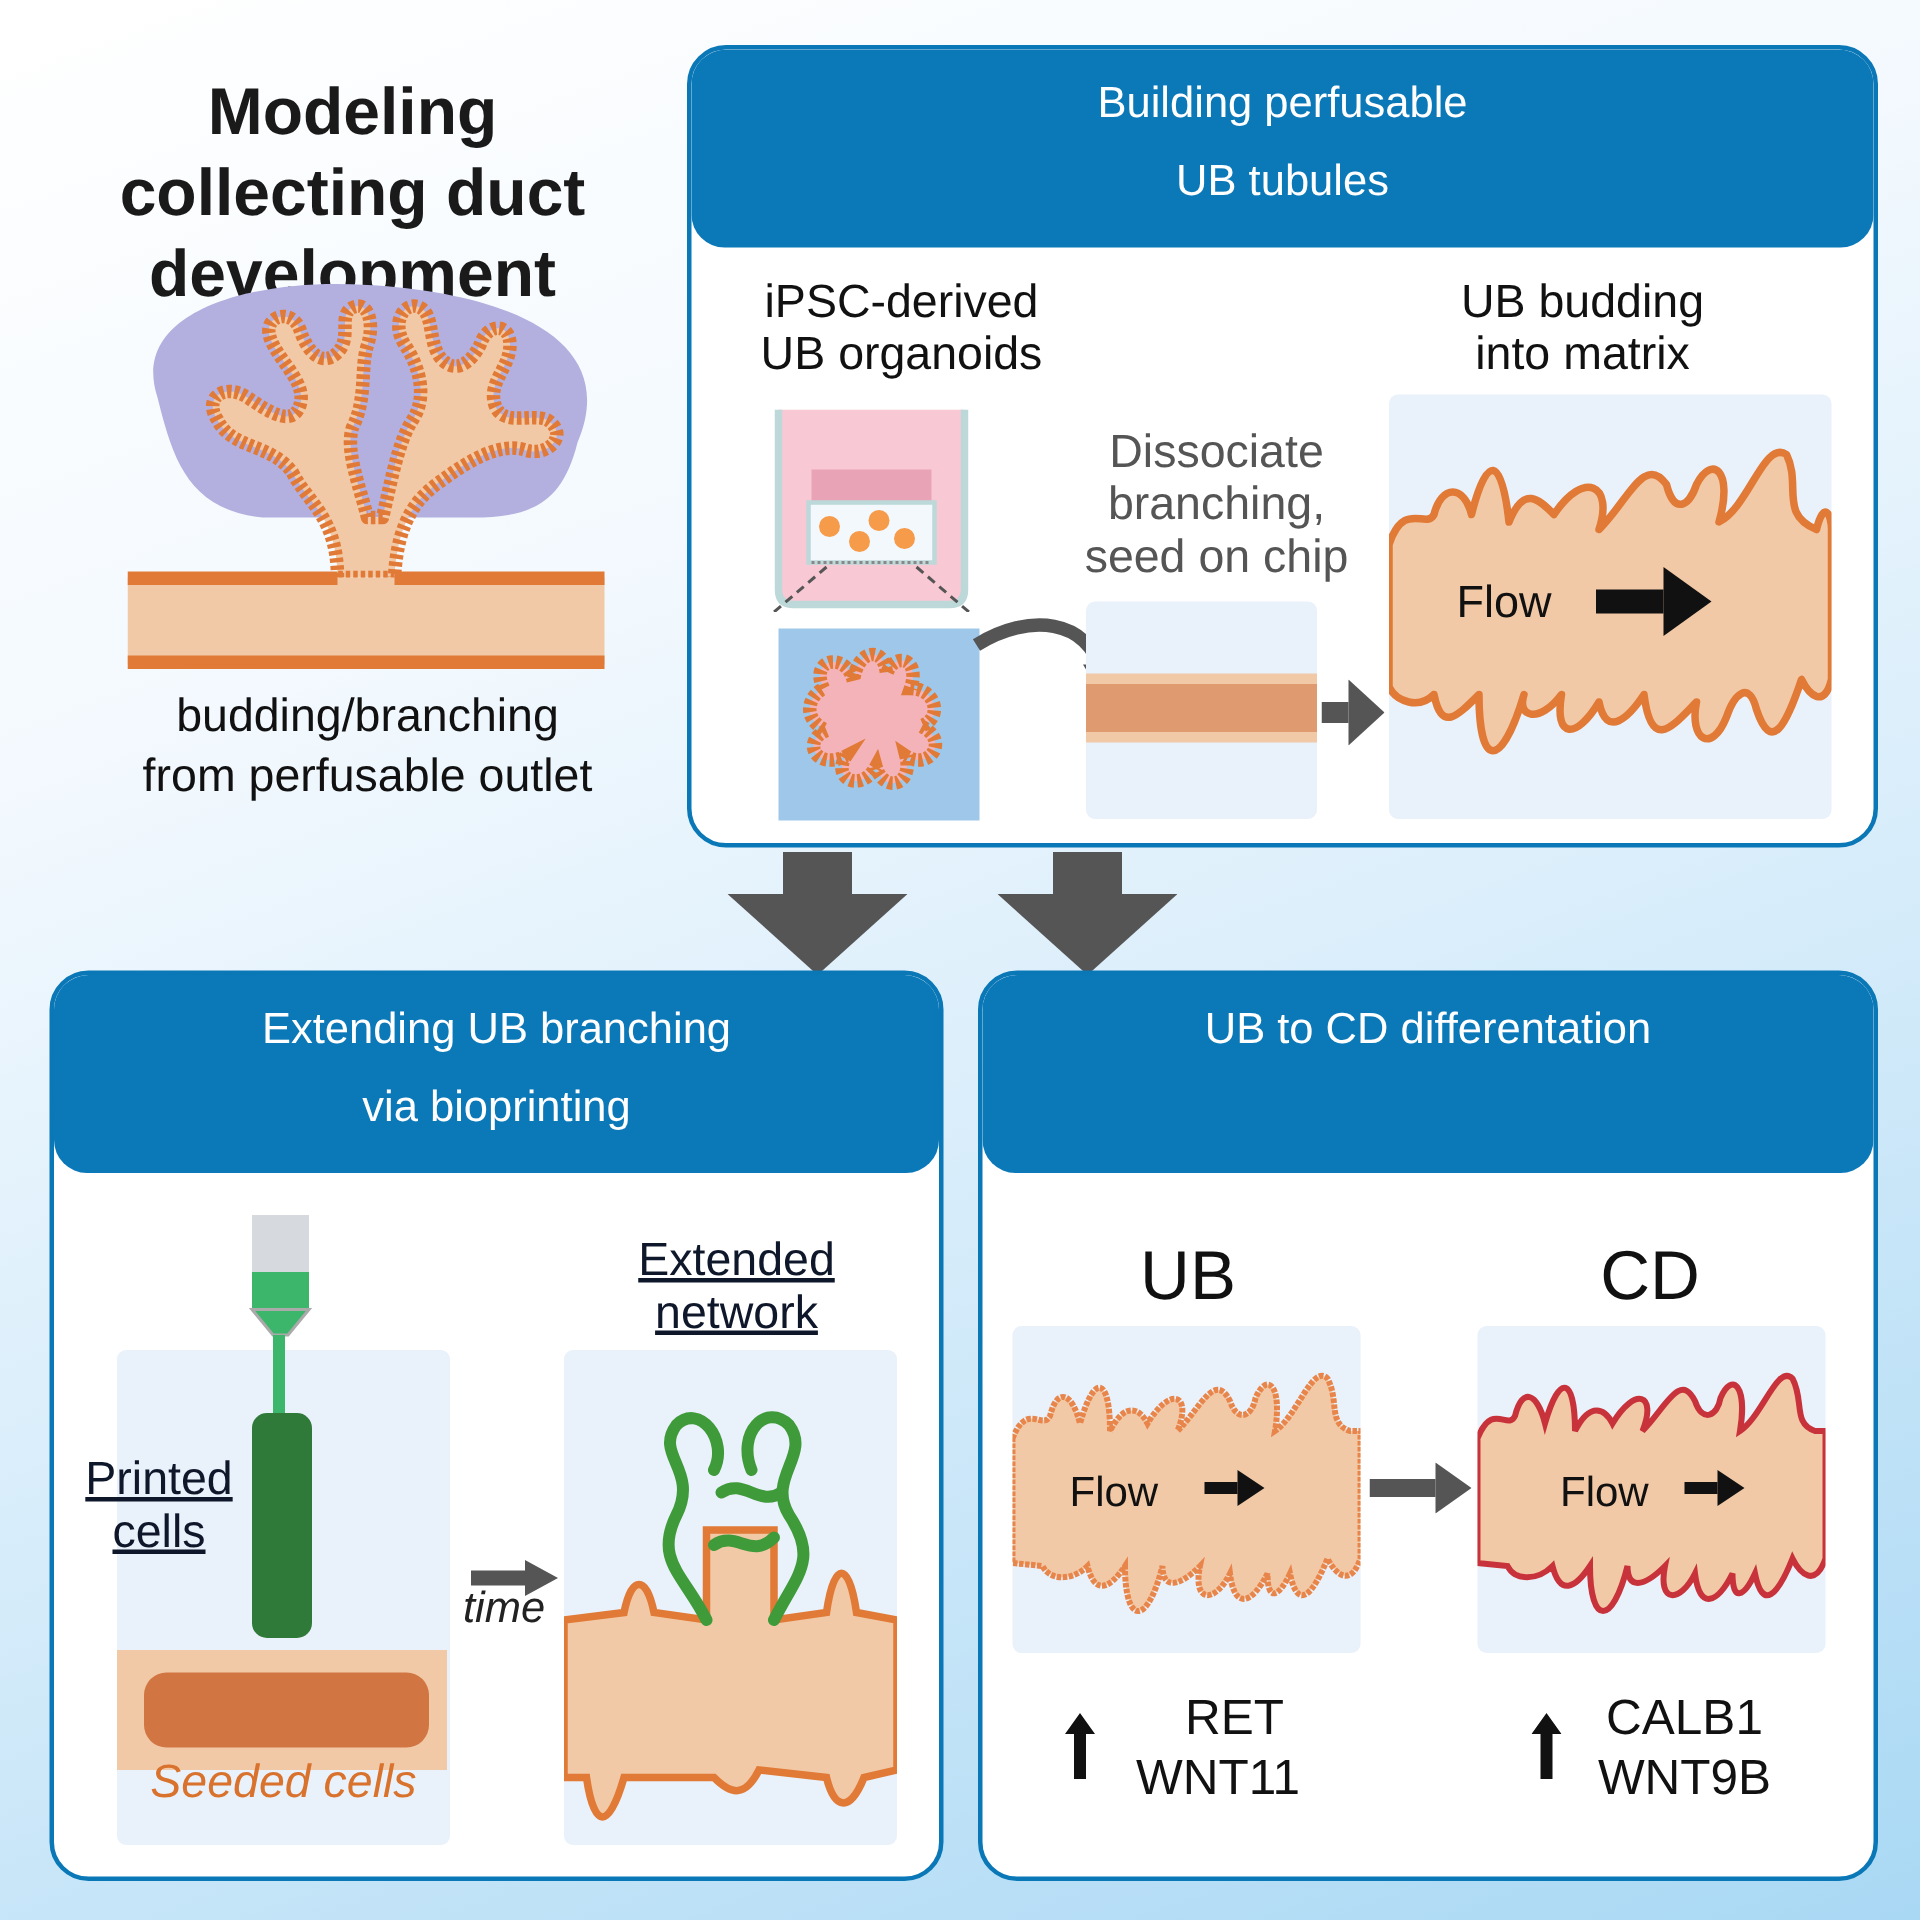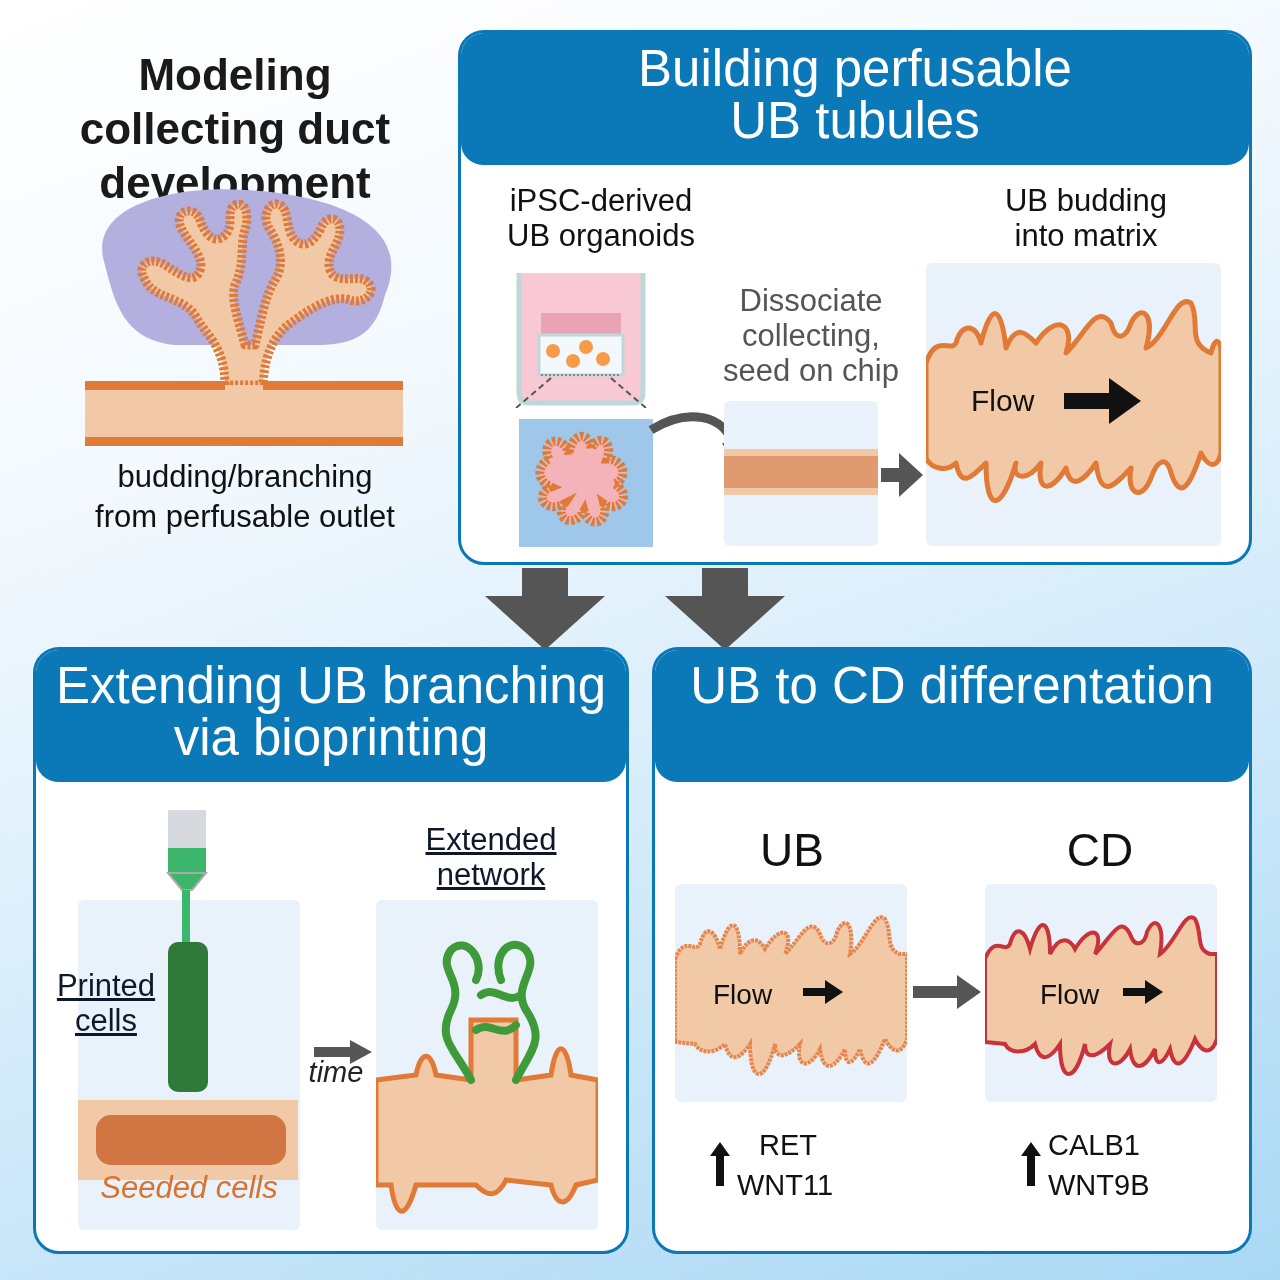--- a/index.html
+++ b/index.html
@@ -16,38 +16,38 @@
     border: 3px solid #0a77b7;
     border-radius: 26px;
     overflow: hidden;
   }
   .panel-header {
     background: #0b78b8;
     color: #ffffff;
     text-align: center;
     border-bottom-left-radius: 22px;
     border-bottom-right-radius: 22px;
-    font-size: 51px;
+    font-size: 29px;
     line-height: 52px;
     padding-top: 10px;
   }
   .lbl { position: absolute; text-align: center; line-height: 1.13; }
   .intro-title {
     left: 60px; top: 48px; width: 350px;
     font-size: 44px; font-weight: bold; color: #1a1a1a; line-height: 54px;
   }
   .intro-caption {
     left: 40px; top: 457px; width: 410px;
     font-size: 31px; color: #111; line-height: 40px;
   }
   .sub { font-size: 31px; color: #111; }
   .grey { color: #555; }
   .green { color: #0f172a; text-decoration: underline; }
   .orange { color: #d9722c; font-style: italic; }
-  .gene { font-size: 29px; color: #111; text-align: left; line-height: 40px; }
+  .gene { font-size: 33px; color: #111; text-align: center; line-height: 40px; }
   .tile { position: absolute; background: #e9f1fa; border-radius: 6px; }
   svg { display: block; }
 </style>
 </head>
 <body>
 
 <div class="lbl intro-title">
   <div>Modeling</div>
   <div>collecting duct</div>
   <div>development</div>
@@ -100,37 +100,37 @@
     </svg>
   </div>
 
   <svg class="abs" style="left:185px;top:375px" width="100" height="60" viewBox="0 0 100 60">
     <path d="M5,22 C40,0 80,5 88,40" fill="none" stroke="#555" stroke-width="9"></path>
     <path d="M76,35 L100,35 L88,55 Z" fill="#555"></path>
   </svg>
 
   <div class="lbl sub grey" style="left:245px;top:250px;width:210px">
     <div>Dissociate</div>
-    <div>collecting,</div>
+    <div>branching,</div>
     <div>seed on chip</div>
   </div>
 
   <div class="tile" style="left:263px;top:368px;width:154px;height:145px">
     <svg width="154" height="145" viewBox="0 0 154 145">
       <rect x="0" y="48" width="154" height="46" fill="#f2c9a6"></rect>
       <rect x="0" y="55" width="154" height="32" fill="#d98a5e" opacity="0.75"></rect>
     </svg>
   </div>
 
   <svg class="abs" style="left:420px;top:420px" width="42" height="44" viewBox="0 0 42 44">
     <rect x="0" y="15" width="18" height="14" fill="#555"></rect>
       <path d="M18,0 L42,22 L18,44 Z" fill="#555"></path>
   </svg>
 
-  <div class="lbl sub" style="left:490px;top:150px;width:270px">
+  <div class="lbl sub" style="left:459px;top:150px;width:270px">
     <div>UB budding</div>
     <div>into matrix</div>
   </div>
 
   <div class="tile" style="left:465px;top:230px;width:295px;height:283px">
     <svg width="295" height="283" viewBox="0 0 295 283">
       <g fill="#f2c9a6" stroke="#e07a36" stroke-width="5" stroke-linejoin="round">
         <path d="M0,100 C10,70 25,90 30,80 C35,60 50,60 55,80 C65,40 75,40 80,85 C90,60 100,70 110,80 C130,50 150,60 140,90 C160,70 170,40 185,60 C190,80 200,75 205,60 C215,40 230,50 220,85 C240,75 250,30 265,40 C275,60 260,80 285,90 C290,70 295,80 295,90 L295,190 C290,210 280,200 275,190 C265,220 255,240 245,210 C240,190 230,200 225,215 C215,240 200,230 205,205 C190,220 175,240 170,200 C160,215 145,230 140,205 C125,230 110,230 115,200 C100,220 85,215 90,200 C75,250 60,250 60,200 C45,215 35,225 30,200 C20,210 5,205 0,195 Z"></path>
       </g>
       <text x="45" y="148" font-size="30" fill="#111" font-family="Liberation Sans, sans-serif">Flow</text>

